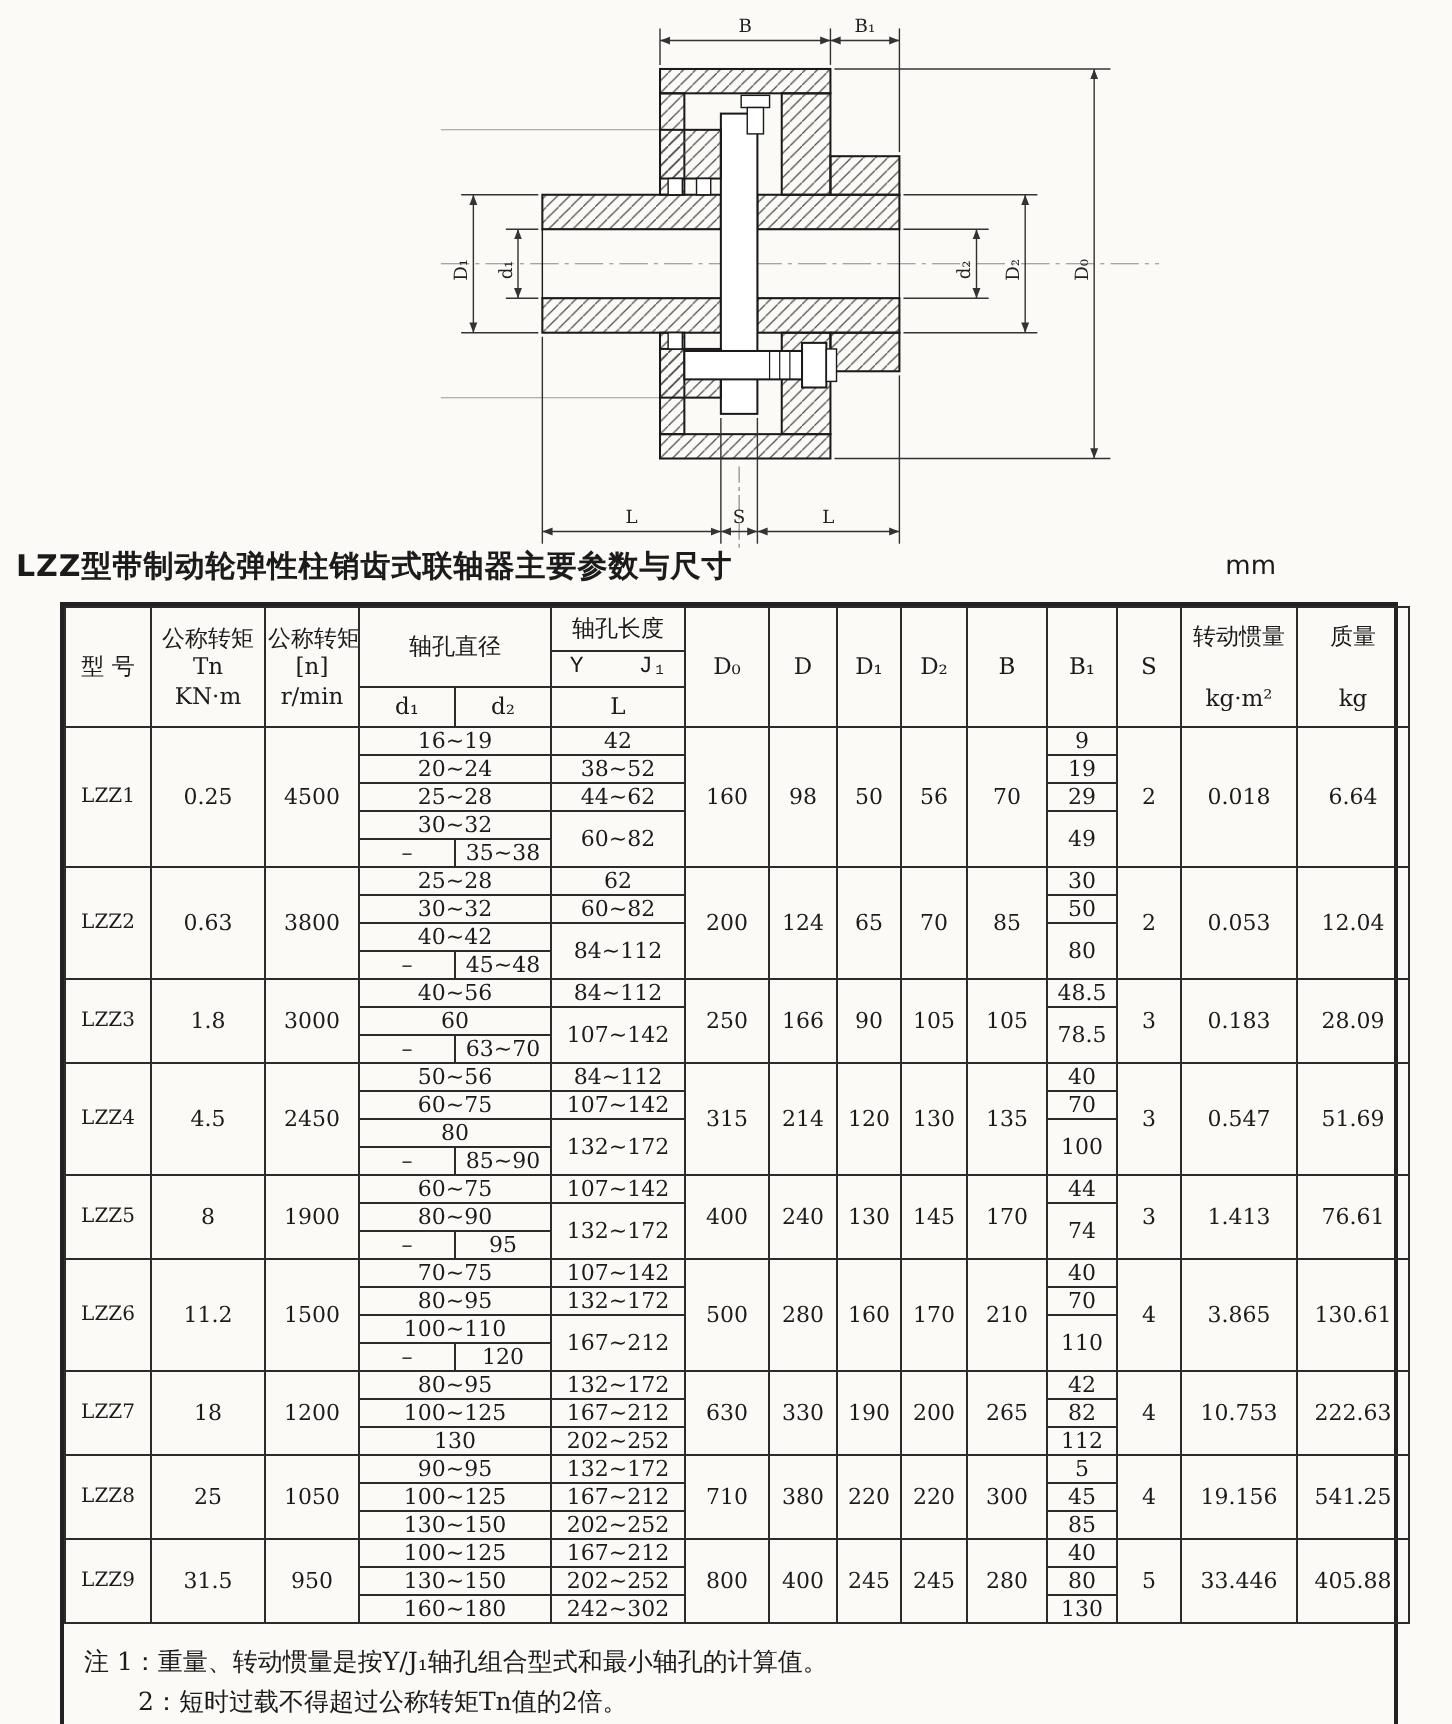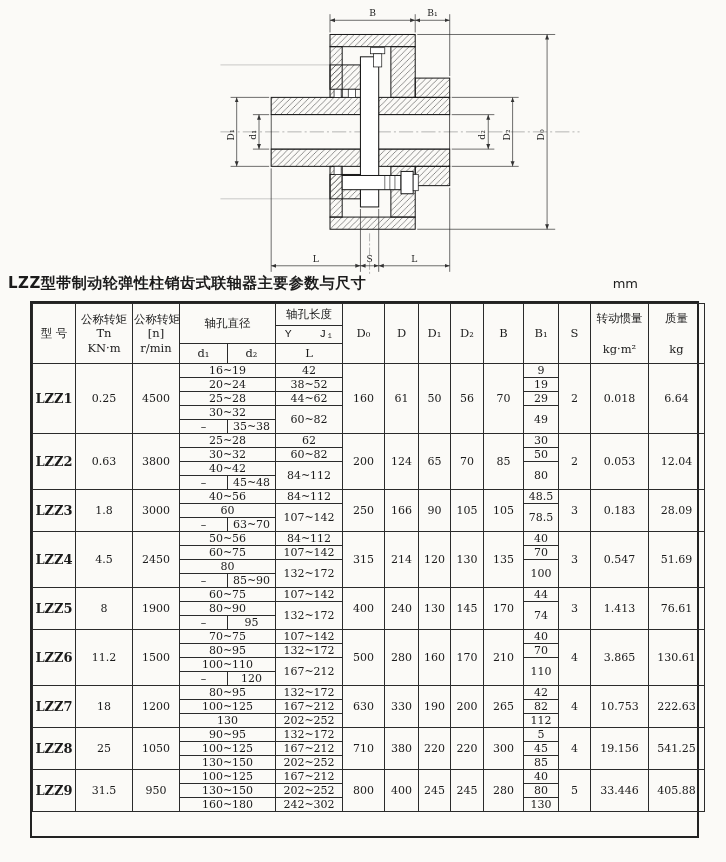--- a/index.html
+++ b/index.html
@@ -29,21 +29,21 @@
   table.spec { width:100%; border-collapse:collapse; table-layout:fixed; }
   .spec th, .spec td {
     border:1px solid #2b2b2b; text-align:center; vertical-align:middle;
     padding:0 1px; font-size:11px; font-weight:normal;
     overflow:hidden; white-space:nowrap;
   }
   .spec thead th { font-size:11.5px; line-height:1.25; }
   .spec thead .pre { white-space:pre;font-family:Liberation Mono, monospace; }
   .spec thead .gap { margin-top:17px; }
   .spec tbody tr { height:13px; }
-  .spec td.model { font-size:13px;font-weight:bold; }
+  .spec td.model { font-size:10px; }
   .notes { padding:9px 6px 15px 10px; font-size:12.5px; line-height:1.6; }
   .notes .n2 { padding-left:27px; }
   svg text {
     font-family:"DejaVu Serif","Liberation Serif",serif;
     font-size:9px; fill:#222;
   }
 </style>
 </head>
 <body>
 
@@ -221,21 +221,21 @@
         </tr>
       </thead>
       <tbody>
           <tr>
             <td rowspan="5" class="model">LZZ1</td>
             <td rowspan="5">0.25</td>
             <td rowspan="5">4500</td>
             <td colspan="2">16~19</td>
             <td rowspan="1">42</td>
             <td rowspan="5">160</td>
-            <td rowspan="5">61</td>
+            <td rowspan="5">98</td>
             <td rowspan="5">50</td>
             <td rowspan="5">56</td>
             <td rowspan="5">70</td>
             <td rowspan="1">9</td>
             <td rowspan="5">2</td>
             <td rowspan="5">0.018</td>
             <td rowspan="5">6.64</td>
           </tr>
           <tr>
             <td colspan="2">20~24</td>
@@ -470,15 +470,17 @@
             <td rowspan="1">80</td>
           </tr>
           <tr>
             <td colspan="2">160~180</td>
             <td rowspan="1">242~302</td>
             <td rowspan="1">130</td>
           </tr>
         </tbody>
     </table>
     <div class="notes">
+      <div>注 1：重量、转动惯量是按Y/J₁轴孔组合型式和最小轴孔的计算值。</div>
+      <div class="n2">2：短时过载不得超过公称转矩Tn值的2倍。</div>
     </div>
   </div>
 </div>
 
 </body></html>

